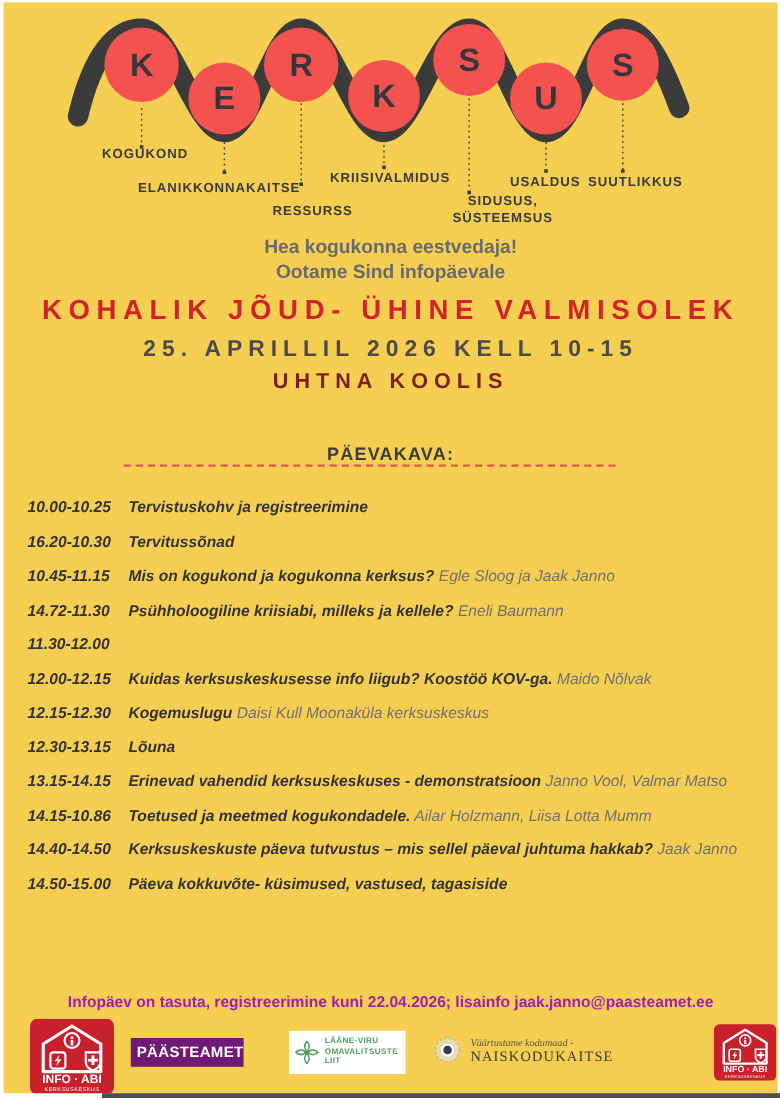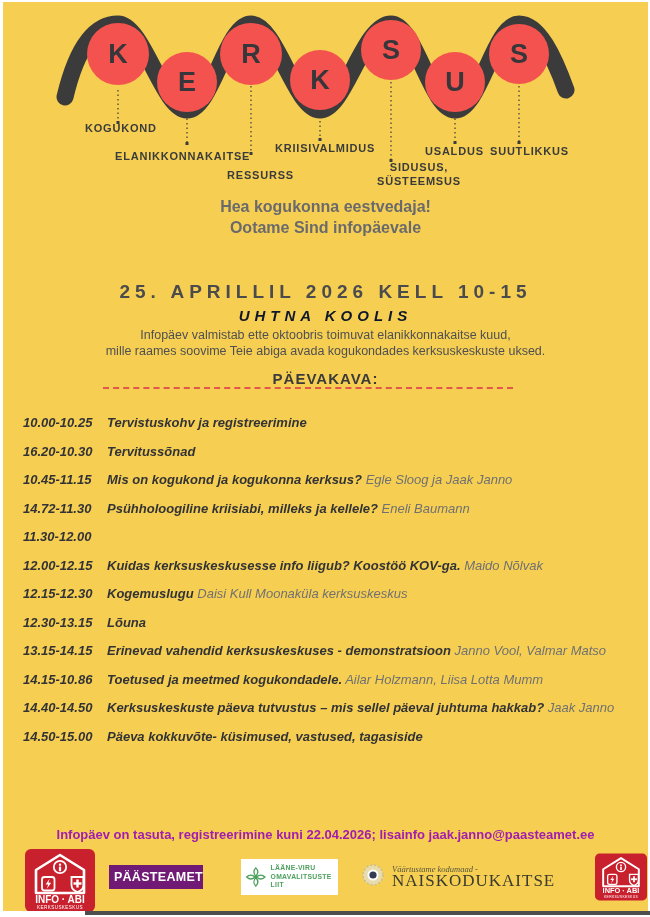--- a/index.html
+++ b/index.html
@@ -16,21 +16,21 @@
   .wave-label{font-weight:bold;font-size:11px;letter-spacing:0.8px;fill:#3B3B3B;}
   .circle-letter{font-weight:bold;font-size:27px;fill:#37373B;}
   
   .center-text{position:absolute;left:0;right:0;text-align:center;}
   .intro-line{font-size:16px;font-weight:bold;color:#6A6A6C;line-height:21px;}
   .main-title{
     font-size:23px;font-weight:bold;color:#D2232A;letter-spacing:5.5px;
     white-space:nowrap;
   }
   .date-line1{font-size:19px;font-weight:bold;color:#4B4B4D;letter-spacing:5px;white-space:nowrap;}
-  .date-line2{font-size:15px;font-weight:bold;color:#0f172a;letter-spacing:5px;margin-top:4px;font-style:italic;}
+  .date-line2{font-size:18px;font-weight:bold;color:#7f1d1d;letter-spacing:5px;margin-top:4px;}
   .desc-line{font-size:12.5px;color:#4F4F51;line-height:15.5px;}
   .agenda-head{font-size:15px;font-weight:bold;color:#3B3B3B;letter-spacing:1px;}
   .agenda-dash{
     position:absolute;left:100px;width:410px;height:0;
     border-top:2px dashed #E2574C;
   }
   
   .schedule{position:absolute;left:20px;right:24px;top:413px;font-style:italic;}
   .srow{display:flex;margin-bottom:12px;line-height:16.5px;}
   .stime{flex:0 0 76px;font-weight:bold;font-size:13px;color:#333336;margin-right:8px;}
@@ -50,21 +50,21 @@
     display:flex;align-items:center;justify-content:flex-end;letter-spacing:0.3px;
   }
   .laane-box{
     position:absolute;left:238px;top:857px;width:97px;height:36px;background:#ffffff;
     display:flex;align-items:center;padding:0 4px;box-sizing:border-box;
   }
   .laane-text{font-size:6.8px;font-weight:bold;color:#4C9F5B;line-height:8.5px;letter-spacing:0.3px;margin-left:4px;}
   .nais{position:absolute;left:358px;top:858px;display:flex;align-items:center;}
   .nais-text{margin-left:7px;}
   .nais-slogan{font-family:"Liberation Serif","DejaVu Serif",serif;font-style:italic;font-size:8.5px;color:#55543F;line-height:10px;}
-  .nais-name{font-family:"Liberation Serif","DejaVu Serif",serif;font-size:17px;color:#3A3A2E;letter-spacing:1px;line-height:13px;}
+  .nais-name{font-family:"Liberation Serif","DejaVu Serif",serif;font-size:12px;color:#3A3A2E;letter-spacing:1px;line-height:13px;}
   .bottom-bar{position:absolute;left:85px;right:0;top:911px;height:4px;background:#4E4E4E;}
 </style>
 </head>
 <body>
 
 <div class="poster">
 
   <svg class="wave-svg" width="650" height="192" viewBox="0 0 650 192">
 
     <path d="M 62 95
@@ -123,30 +123,27 @@
       <text class="wave-label" x="422" y="153">USALDUS</text>
       <text class="wave-label" x="487" y="153">SUUTLIKKUS</text>
     </g>
   </svg>
 
   <div class="center-text" style="top:194px;">
     <div class="intro-line">Hea kogukonna eestvedaja!</div>
     <div class="intro-line">Ootame Sind infopäevale</div>
   </div>
 
+  <div class="center-text main-title" style="top:243px;">KOHALIK JÕUD- ÜHINE VALMISOLEK</div>
 
   <div class="center-text" style="top:279px;">
     <div class="date-line1">25. APRILLIL 2026 KELL 10-15</div>
     <div class="date-line2">UHTNA KOOLIS</div>
   </div>
 
-  <div class="center-text" style="top:326px;">
-    <div class="desc-line">Infopäev valmistab ette oktoobris toimuvat elanikkonnakaitse kuud,</div>
-    <div class="desc-line">mille raames soovime Teie abiga avada kogukondades kerksuskeskuste uksed.</div>
-  </div>
 
   <div class="center-text agenda-head" style="top:368px;">PÄEVAKAVA:</div>
   <div class="agenda-dash" style="top:385px;"></div>
 
   <div class="schedule">
       <div class="srow">
         <span class="stime">10.00-10.25</span>
         <span class="sdesc"><b>Tervistuskohv ja registreerimine</b></span>
       </div>
       <div class="srow">

